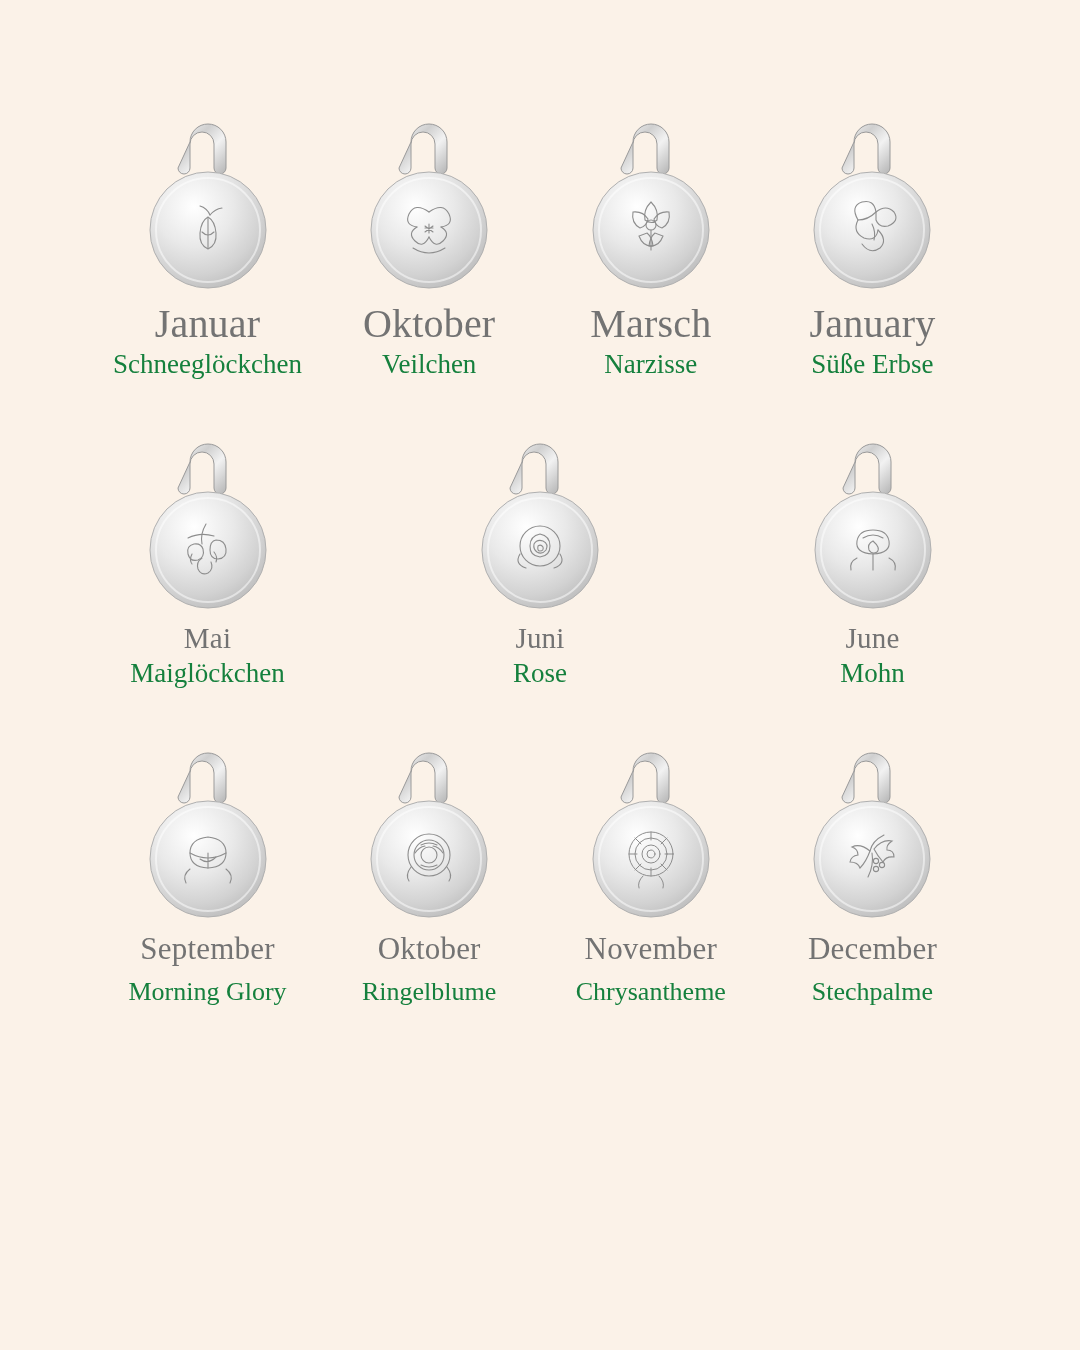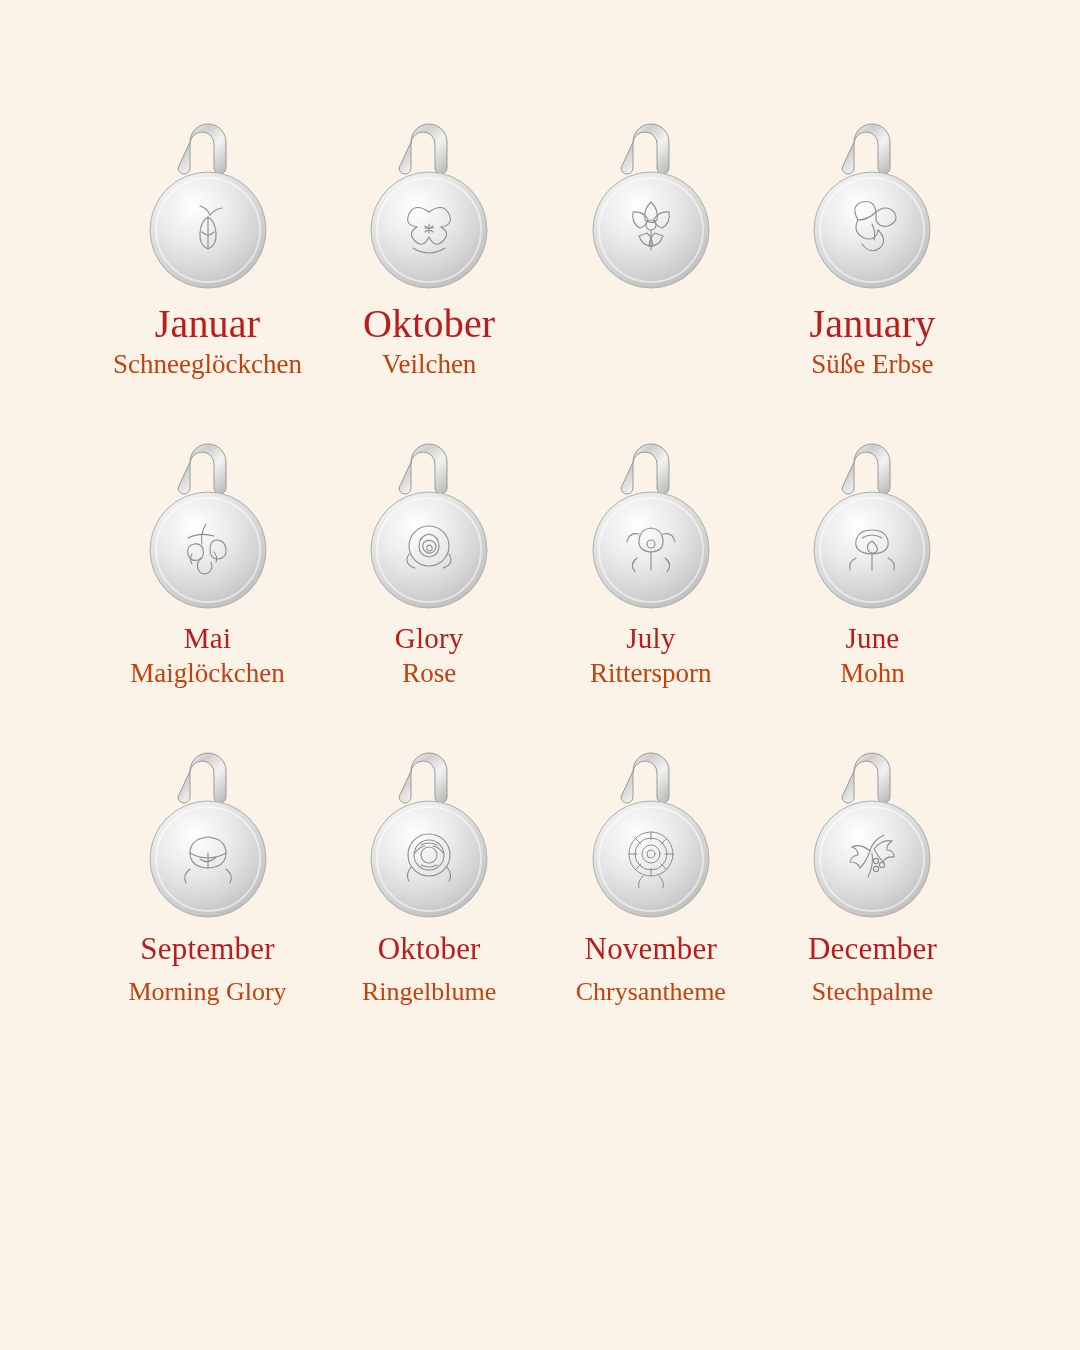--- a/index.html
+++ b/index.html
@@ -44,26 +44,26 @@
     justify-content: center;
   }
   .labels {
     margin-top: 14px;
     text-align: center;
     line-height: 1.02;
   }
   .month {
     font-size: 40px;
     letter-spacing: 0.2px;
-    color: #b91c1c;
+    color: #737373;
     white-space: nowrap;
   }
   .flower {
     font-size: 27px;
-    color: #c2410c;
+    color: #15803d;
     margin-top: 6px;
     white-space: nowrap;
   }
   
   .row-1 .month { font-size: 40px; }
   .row-2 .month { font-size: 29px; }
   .row-3 .month { font-size: 31px; }
   .row-3 .flower { font-size: 26px; margin-top: 14px; }
   svg { display: block; }
 </style>
@@ -147,20 +147,24 @@
             <path d="M80,82 q-8,8 -6,18 q7,5 12,0 q2,-10 -6,-18 z"></path>
             <path d="M62,92 q-2,11 7,16 q7,-2 8,-9 q-5,-8 -15,-7 z"></path>
             <path d="M98,92 q2,11 -7,16 q-7,-2 -8,-9 q5,-8 15,-7 z"></path>
             <path d="M68,116 q4,11 14,10 q-1,-9 -6,-13 z"></path>
             <path d="M92,116 q-4,11 -14,10 q1,-9 6,-13 z"></path>
             <circle cx="80" cy="105" r="5"></circle>
             <path d="M80,110 l0,20"></path>
           </g>
         </svg>
       </div>
+      <div class="labels">
+        <div class="month">Marsch</div>
+        <div class="flower">Narzisse</div>
+      </div>
     </div>
 
     <div class="cell">
       <div class="charm-wrap">
         <svg width="160" height="170" viewBox="0 0 160 170">
           <g>
             <path d="M62,22 a18,18 0 0 1 36,0 l0,26 a6,6 0 0 1 -12,0 l0,-24 a12,12 0 0 0 -24,0 l0,24 a6,6 0 0 1 -12,0 z" fill="url(#b1)" stroke="#9a9a9a" stroke-width="1"></path>
           </g>
           <circle cx="80" cy="110" r="58" fill="url(#g1)" stroke="#b0b0b0" stroke-width="1"></circle>
           <circle cx="80" cy="110" r="52" fill="none" stroke="#ffffff" stroke-width="2" opacity="0.5"></circle>
@@ -217,47 +221,25 @@
           <g fill="none" stroke="#8d8d8d" stroke-width="1.1" stroke-linecap="round">
             <circle cx="80" cy="106" r="20"></circle>
             <path d="M80,94 q-10,2 -10,12 q0,10 10,11 q10,-1 10,-11 q0,-10 -10,-12 z"></path>
             <path d="M74,104 q3,-5 9,-3 q6,3 3,9 q-4,5 -9,2 q-4,-3 -3,-8 z"></path>
             <path d="M78,106 q3,-2 5,1 q1,4 -3,4 q-3,0 -2,-5 z"></path>
             <path d="M60,114 q-6,10 6,14 M100,114 q6,10 -6,14"></path>
           </g>
         </svg>
       </div>
       <div class="labels">
-        <div class="month">Glory</div>
+        <div class="month">Juni</div>
         <div class="flower">Rose</div>
       </div>
     </div>
 
-    <div class="cell">
-      <div class="charm-wrap">
-        <svg width="160" height="170" viewBox="0 0 160 170">
-          <g>
-            <path d="M62,22 a18,18 0 0 1 36,0 l0,26 a6,6 0 0 1 -12,0 l0,-24 a12,12 0 0 0 -24,0 l0,24 a6,6 0 0 1 -12,0 z" fill="url(#b1)" stroke="#9a9a9a" stroke-width="1"></path>
-          </g>
-          <circle cx="80" cy="110" r="58" fill="url(#g1)" stroke="#b0b0b0" stroke-width="1"></circle>
-          <circle cx="80" cy="110" r="52" fill="none" stroke="#ffffff" stroke-width="2" opacity="0.5"></circle>
-          <g fill="none" stroke="#8d8d8d" stroke-width="1.1" stroke-linecap="round">
-            <path d="M80,88 q-11,1 -12,12 q-1,11 12,12 q13,-1 12,-12 q-1,-11 -12,-12 z"></path>
-            <path d="M68,94 q-10,-2 -12,8 M92,94 q10,-2 12,8"></path>
-            <path d="M66,118 q-8,6 -2,14 M94,118 q8,6 2,14"></path>
-            <circle cx="80" cy="104" r="4"></circle>
-            <path d="M80,112 l0,18"></path>
-          </g>
-        </svg>
-      </div>
-      <div class="labels">
-        <div class="month">July</div>
-        <div class="flower">Rittersporn</div>
-      </div>
-    </div>
 
     <div class="cell">
       <div class="charm-wrap">
         <svg width="160" height="170" viewBox="0 0 160 170">
           <g>
             <path d="M62,22 a18,18 0 0 1 36,0 l0,26 a6,6 0 0 1 -12,0 l0,-24 a12,12 0 0 0 -24,0 l0,24 a6,6 0 0 1 -12,0 z" fill="url(#b1)" stroke="#9a9a9a" stroke-width="1"></path>
           </g>
           <circle cx="80" cy="110" r="58" fill="url(#g1)" stroke="#b0b0b0" stroke-width="1"></circle>
           <circle cx="80" cy="110" r="52" fill="none" stroke="#ffffff" stroke-width="2" opacity="0.5"></circle>
           <g fill="none" stroke="#8d8d8d" stroke-width="1.1" stroke-linecap="round">

